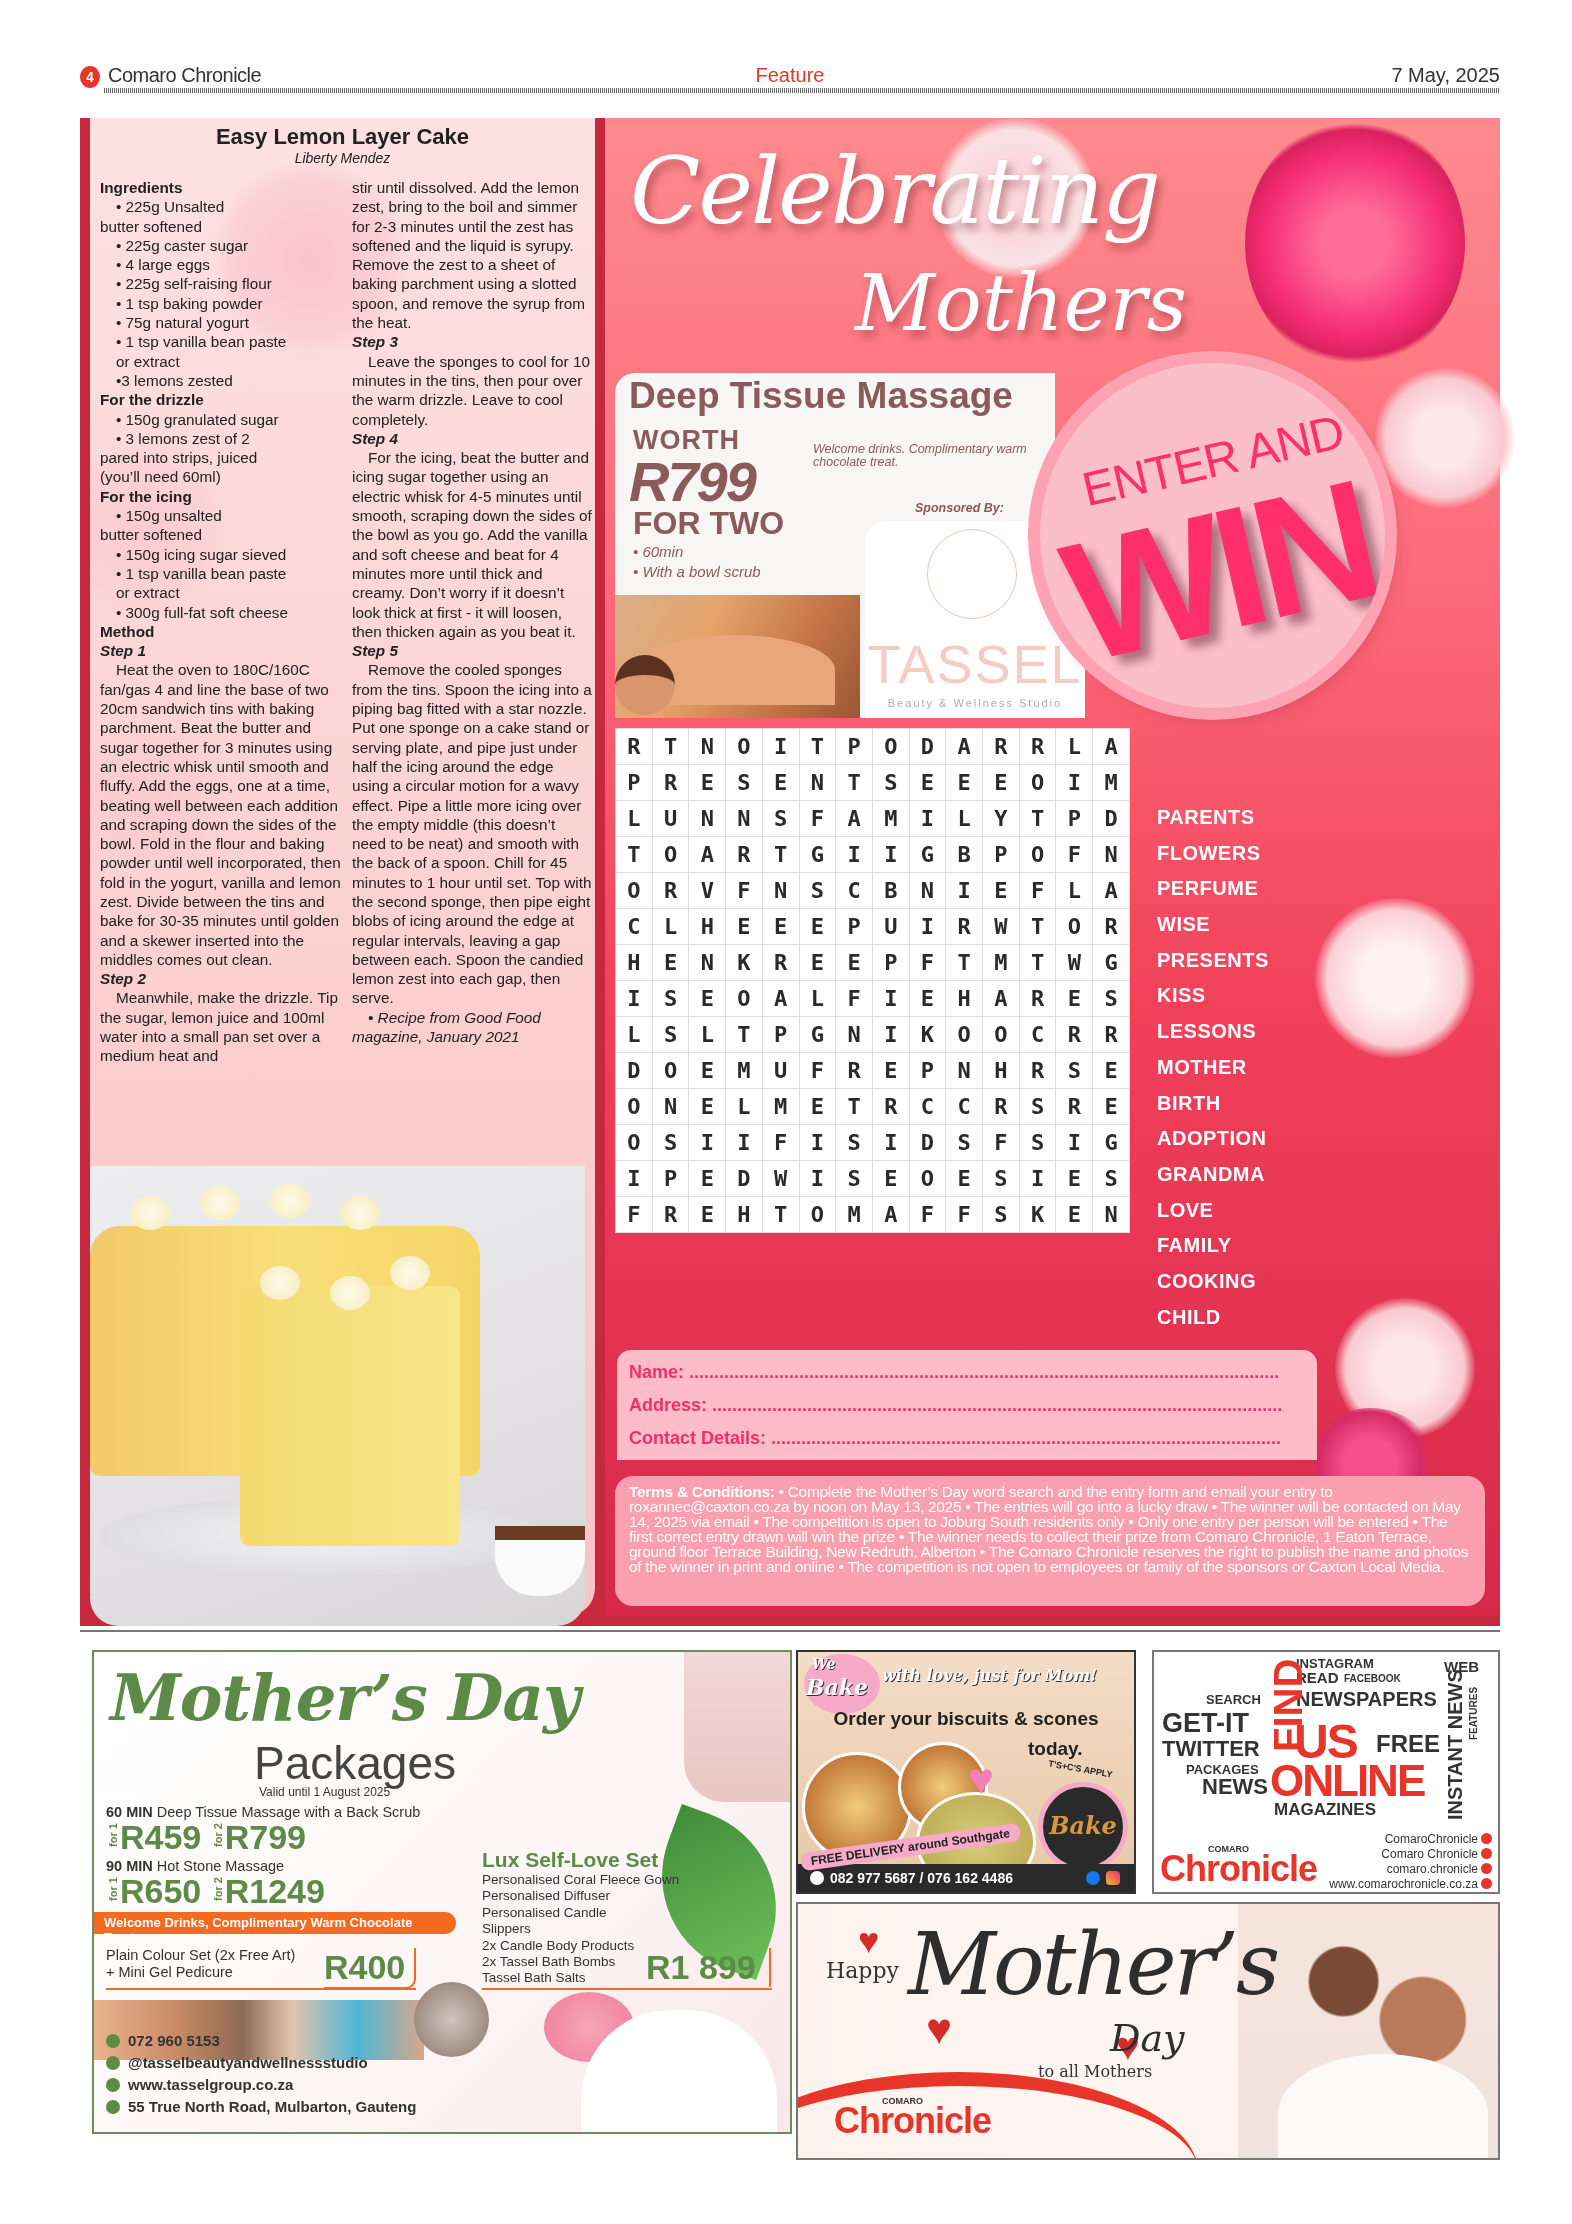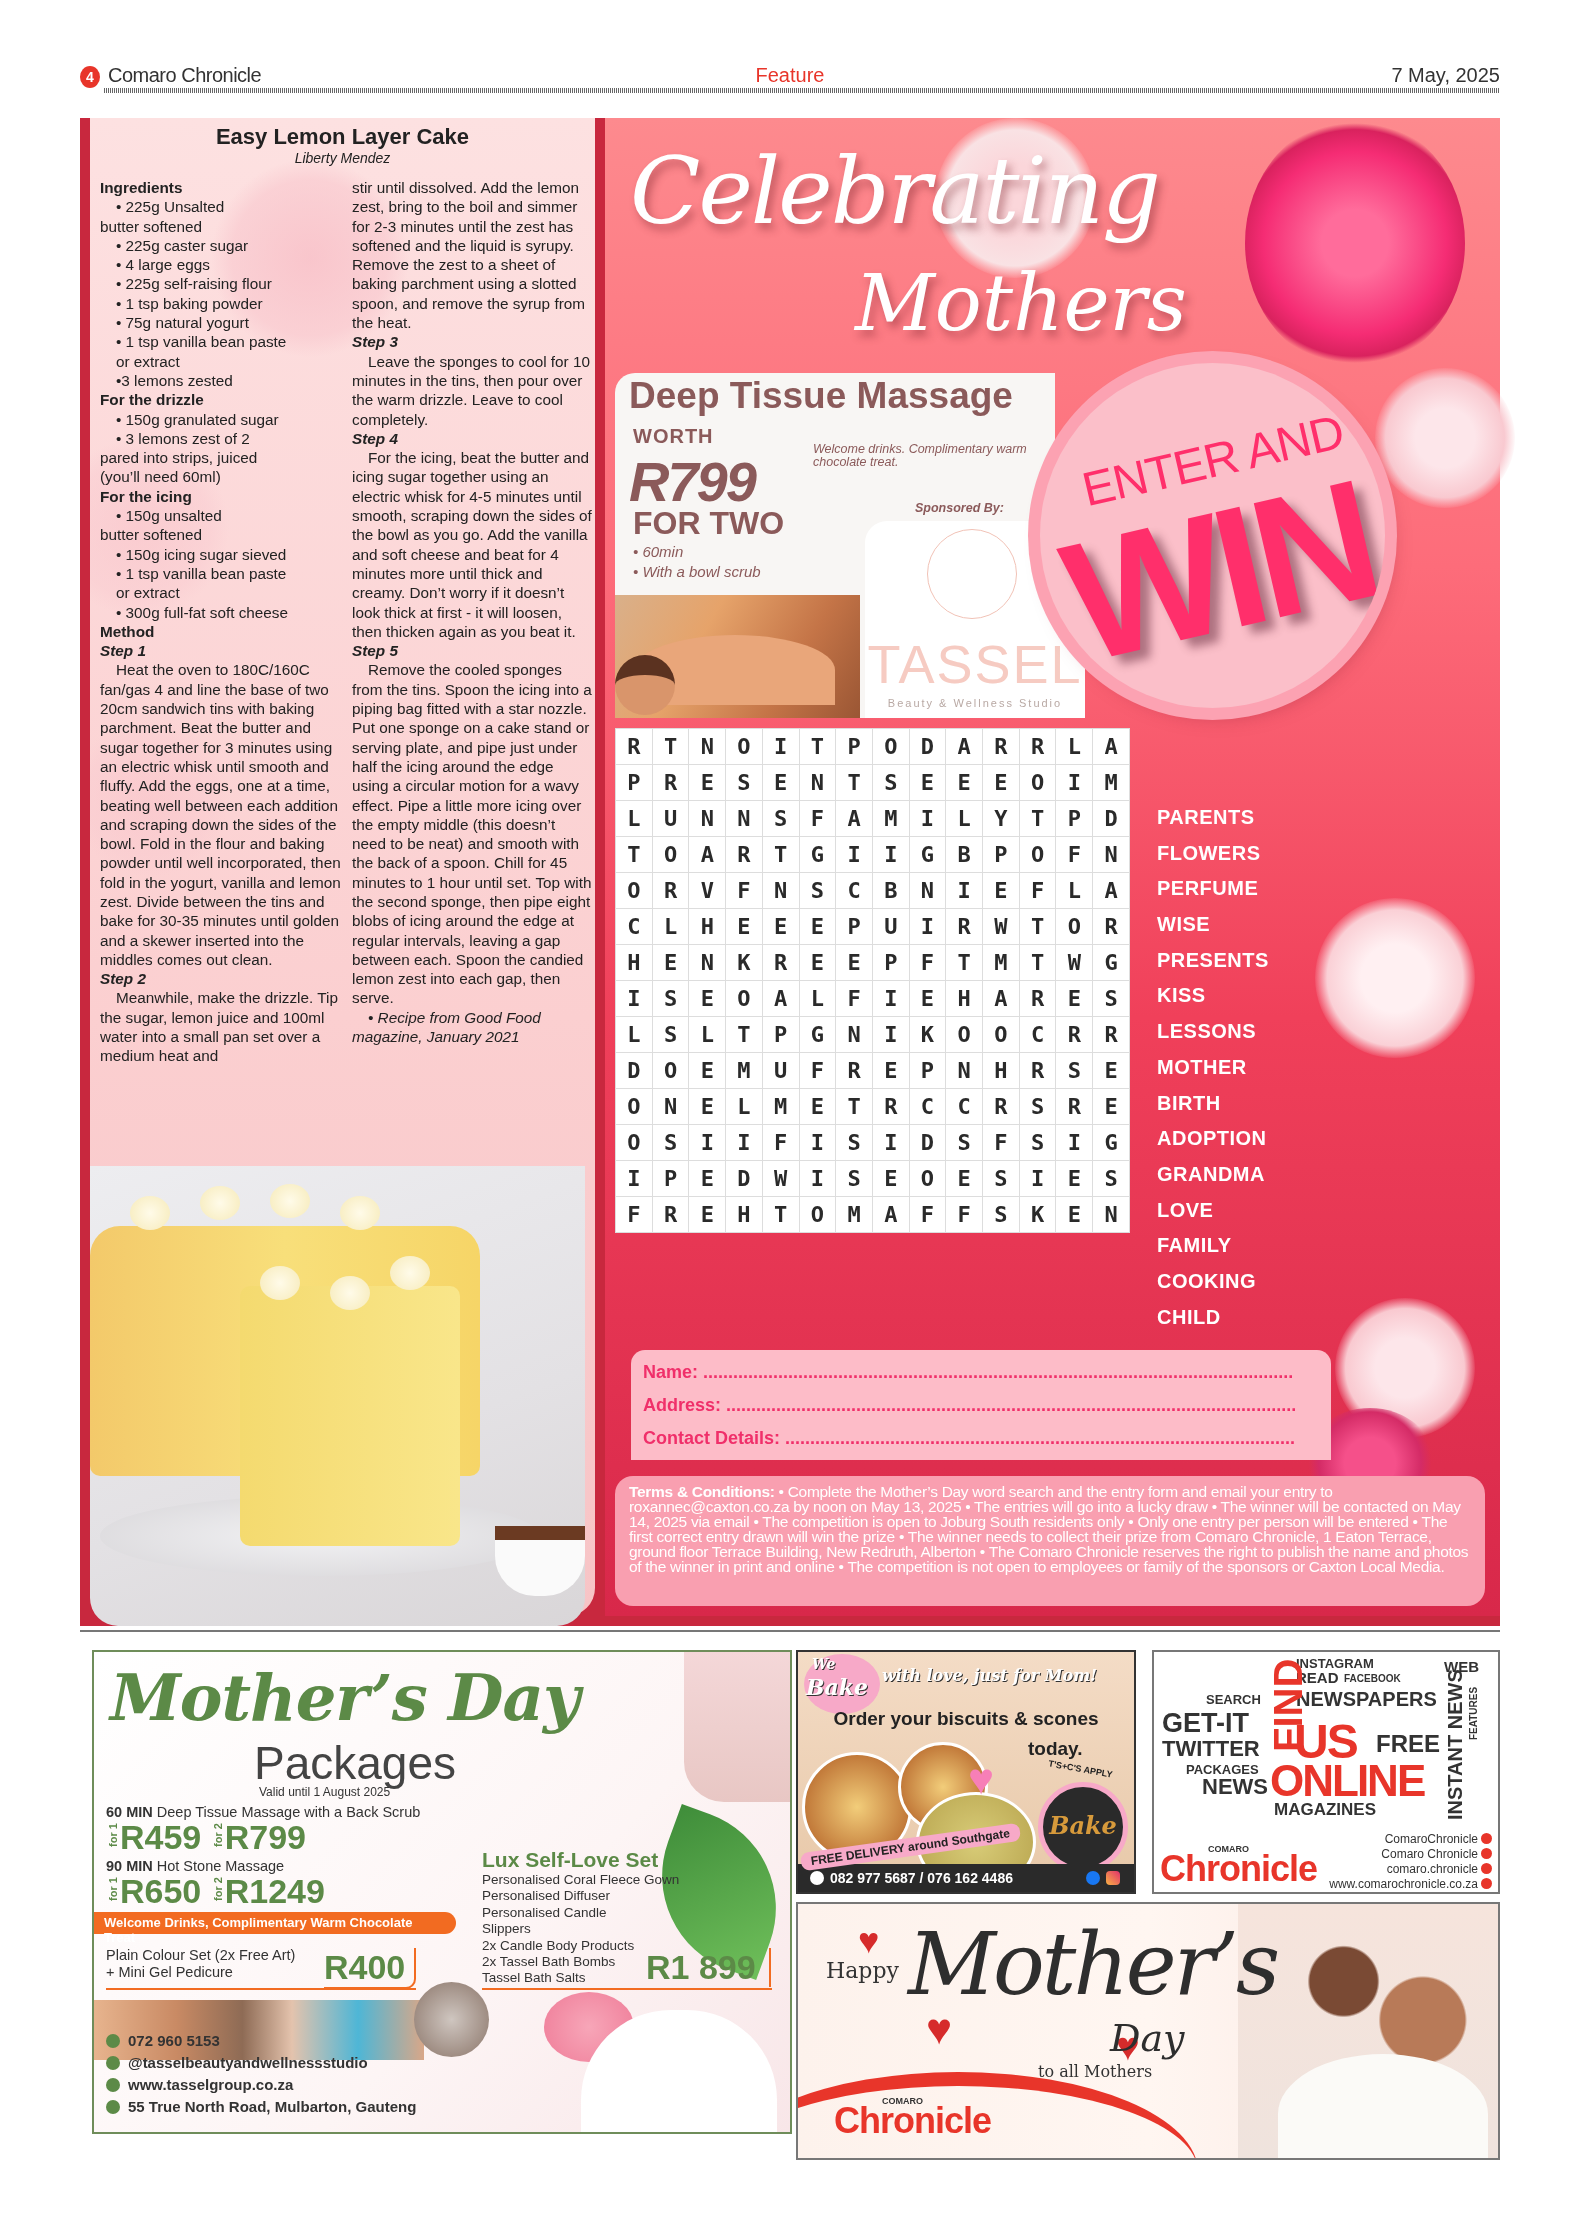--- a/index.html
+++ b/index.html
@@ -28,42 +28,42 @@
 .cake2{position:absolute;left:150px;top:120px;width:220px;height:260px;border-radius:10px;background:linear-gradient(90deg,#f4da6f,#f9e68a)}
 .stand{position:absolute;left:10px;top:330px;width:440px;height:80px;border-radius:50%;background:radial-gradient(ellipse,#f2f2f4,#d7d5d8)}
 .cup{position:absolute;right:0;top:360px;width:90px;height:70px;border-radius:0 0 40px 40px;background:#fafafa;border-top:14px solid #6b3a22}
 .rosette{position:absolute;width:40px;height:34px;border-radius:50%;background:radial-gradient(circle,#fffbe9,#f6eab9)}
 .right{position:absolute;left:525px;top:0;width:895px;height:1498px;background:linear-gradient(180deg,#fd8a8e 0%,#fd6c7a 30%,#f0405a 60%,#d8284a 100%)}
 .title1{position:absolute;left:25px;top:20px;font-family:"DejaVu Serif",serif;font-style:italic;font-size:92px;color:#fff;text-shadow:4px 6px 8px rgba(120,30,40,.45);letter-spacing:-2px}
 .title2{position:absolute;left:250px;top:140px;font-family:"DejaVu Serif",serif;font-style:italic;font-size:78px;color:#fff;text-shadow:4px 6px 8px rgba(120,30,40,.45)}
 .bigflower{position:absolute;border-radius:50%}
 .prize{position:absolute;left:10px;top:255px;width:440px;height:345px;background:#f8f6f4;border-radius:20px 0 0 0}
 .prize .pt{position:absolute;left:14px;top:2px;font-size:37px;color:#8b5a5a;font-weight:bold;white-space:nowrap}
-.prize .worth{position:absolute;left:18px;top:52px;font-size:20px;font-weight:bold;color:#8b5a5a;letter-spacing:1px}
+.prize .worth{position:absolute;left:18px;top:52px;font-size:27px;font-weight:bold;color:#8b5a5a;letter-spacing:1px}
 .prize .price{position:absolute;left:14px;top:76px;font-size:56px;font-weight:bold;font-style:italic;color:#8b5a5a;letter-spacing:-2px}
 .prize .for2{position:absolute;left:18px;top:132px;font-size:32px;font-weight:bold;color:#8b5a5a}
 .prize .b1{position:absolute;left:18px;top:170px;font-size:15px;font-style:italic;color:#8b5a5a}
 .prize .b2{position:absolute;left:18px;top:190px;font-size:15px;font-style:italic;color:#8b5a5a}
 .prize .wel{position:absolute;left:198px;top:70px;width:230px;font-size:12.5px;line-height:13px;font-style:italic;color:#8b5a5a}
 .prize .spon{position:absolute;left:300px;top:128px;font-size:12.5px;font-weight:bold;font-style:italic;color:#8b5a5a}
 .massage{position:absolute;left:0;top:222px;width:245px;height:123px;background:linear-gradient(120deg,#d9b08a 0%,#e6a36a 35%,#c47447 70%,#9a5634 100%)}
 .massage .skin{position:absolute;left:20px;top:40px;width:200px;height:70px;border-radius:50% 50% 0 0;background:#e9a67a}
 .massage .face{position:absolute;left:0;top:60px;width:60px;height:60px;border-radius:50%;background:#d9956b;border-top:20px solid #5b3220}
 .tassel{position:absolute;left:250px;top:148px;width:220px;height:197px;background:#fff;border-radius:22px 22px 0 0;overflow:hidden}
 .tassel .circ{position:absolute;left:62px;top:8px;width:90px;height:90px;border:1px solid #f1c2b6;border-radius:50%}
 .tassel .tn{position:absolute;left:0;top:112px;width:220px;text-align:center;font-size:54px;color:#f6cbc2;letter-spacing:2px}
 .tassel .ts{position:absolute;left:0;top:176px;width:220px;text-align:center;font-size:11px;color:#b9a9a4;letter-spacing:2px}
 .win{position:absolute;left:435px;top:245px;width:345px;height:345px;border-radius:50%;background:#fbbfc9;box-shadow:0 0 0 12px #fca2b2, 6px 8px 20px rgba(120,20,40,.35);overflow:hidden}
 .win .ea{position:absolute;left:40px;top:70px;font-size:48px;color:#ff2f6b;transform:rotate(-13deg);font-family:"Liberation Sans Narrow","Liberation Sans",sans-serif;letter-spacing:-1px}
 .win .w{position:absolute;left:25px;top:110px;font-size:170px;font-weight:bold;color:#ff2f6b;transform:rotate(-13deg);text-shadow:8px 10px 10px rgba(80,20,40,.45);letter-spacing:-8px;font-family:"Liberation Sans Narrow","Liberation Sans",sans-serif}
 .grid{position:absolute;left:10px;top:610px;width:515px;border-collapse:collapse;background:#fff}
 .grid td{width:36.7px;height:36px;text-align:center;font-family:"DejaVu Sans Mono",monospace;font-size:22px;font-weight:bold;color:#2a2a2a;border:1px solid #ddd}
 .words{position:absolute;left:552px;top:688px}
 .words div{font-size:20px;font-weight:bold;color:#fff;height:35.7px;letter-spacing:.5px}
-.form{position:absolute;left:26px;top:1232px;width:700px;height:110px;background:#fdbcc8;border-radius:14px 14px 0 0}
+.form{position:absolute;left:12px;top:1232px;width:700px;height:110px;background:#fdbcc8;border-radius:14px 14px 0 0}
 .form div{position:absolute;left:12px;font-size:18px;font-weight:bold;color:#f02f6a;font-family:"Liberation Sans Narrow","Liberation Sans",sans-serif;white-space:nowrap;overflow:hidden;width:680px}
 .terms{position:absolute;left:10px;top:1358px;width:870px;height:130px;background:#f99fb0;border-radius:18px;padding:8px 14px;font-size:15.5px;line-height:15px;color:#fff;font-family:"Liberation Sans Narrow","Liberation Sans",sans-serif;letter-spacing:-0.3px}
 .terms b{font-weight:bold}
 .divider{position:absolute;left:80px;top:1630px;width:1420px;height:2px;background:#777}
 
 .ad1{position:absolute;left:92px;top:1650px;width:700px;height:484px;border:2px solid #6f8d5a;background:linear-gradient(135deg,#fff 0%,#fdf5f5 60%,#f8e6e8 100%);overflow:hidden}
 .ad1 .mdt{position:absolute;left:16px;top:8px;font-family:"DejaVu Serif",serif;font-style:italic;font-weight:bold;font-size:64px;color:#5c8a47;letter-spacing:-1px}
 .ad1 .pk{position:absolute;left:160px;top:84px;font-size:46px;color:#444}
 .ad1 .val{position:absolute;left:165px;top:133px;font-size:12px;color:#333;font-family:"Liberation Sans Narrow","Liberation Sans",sans-serif}
 .ad1 .l{position:absolute;left:12px;font-size:14.5px;color:#333}

